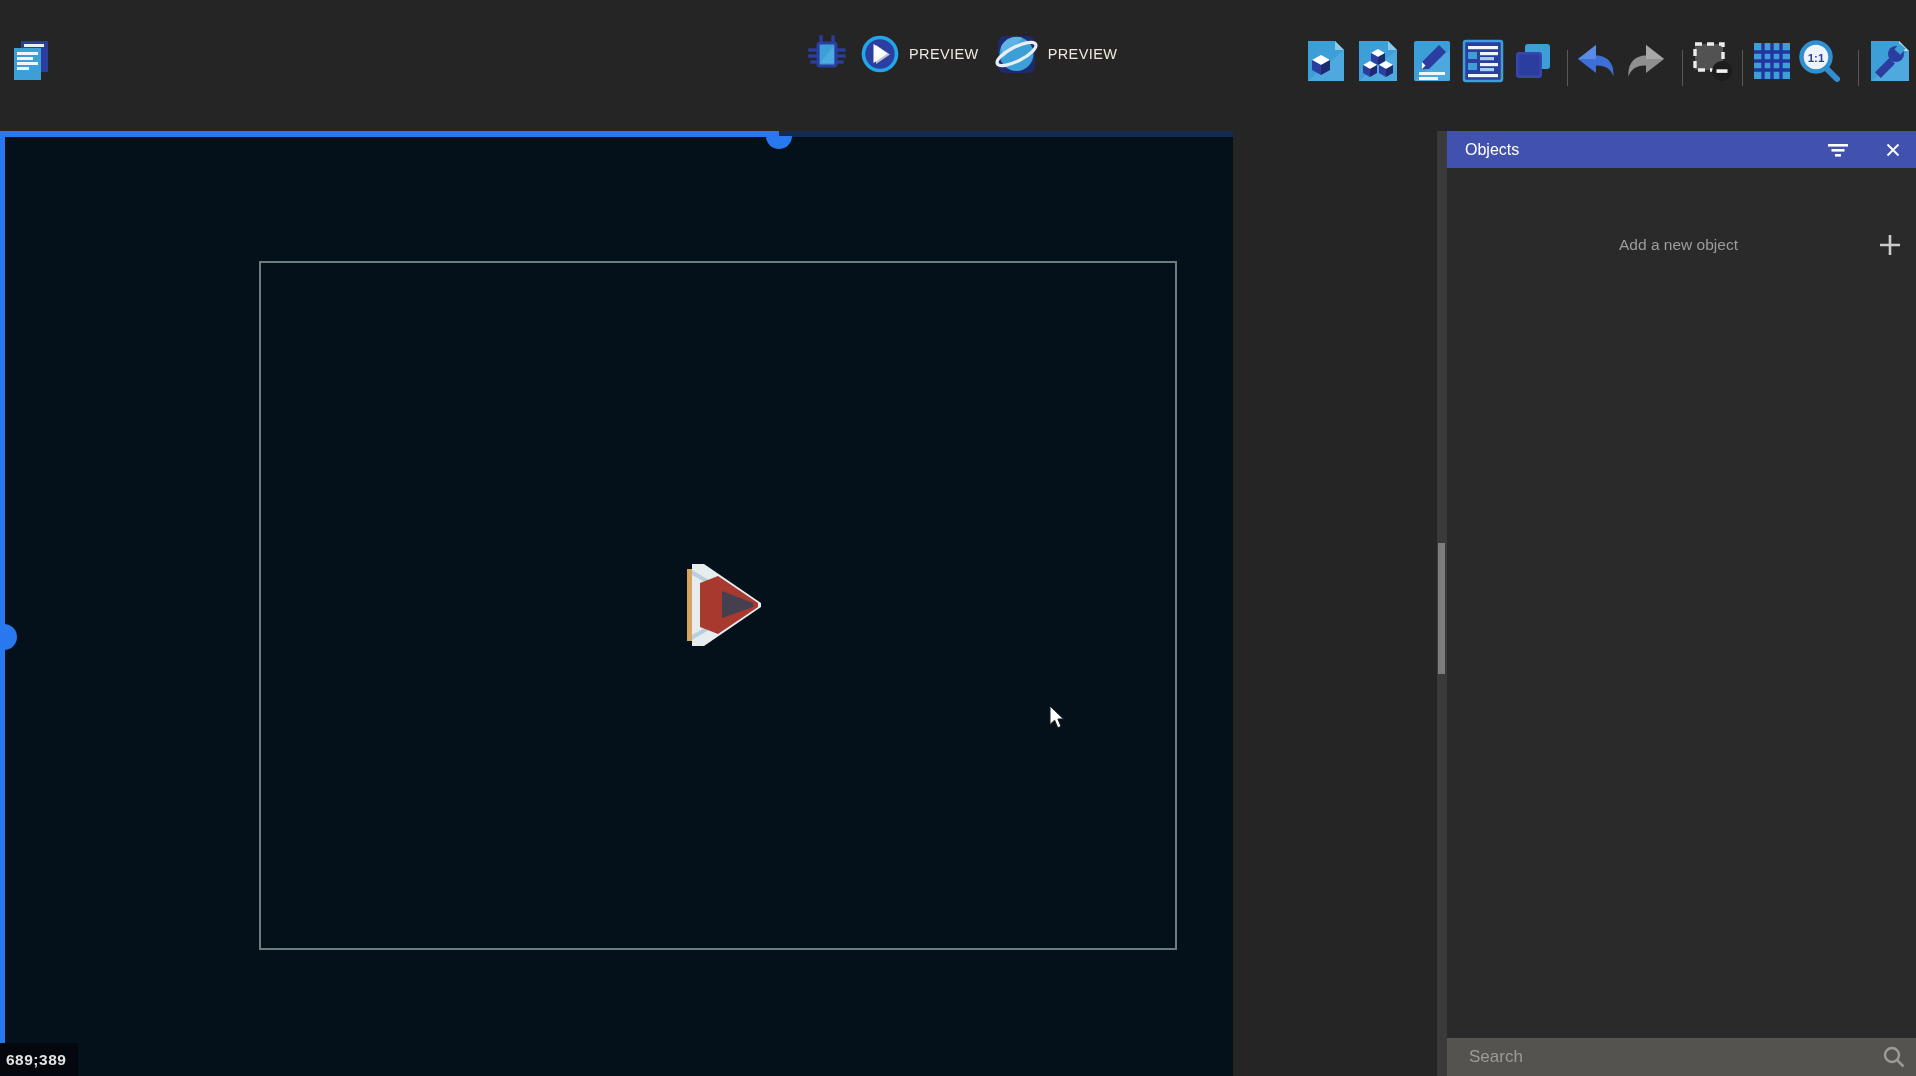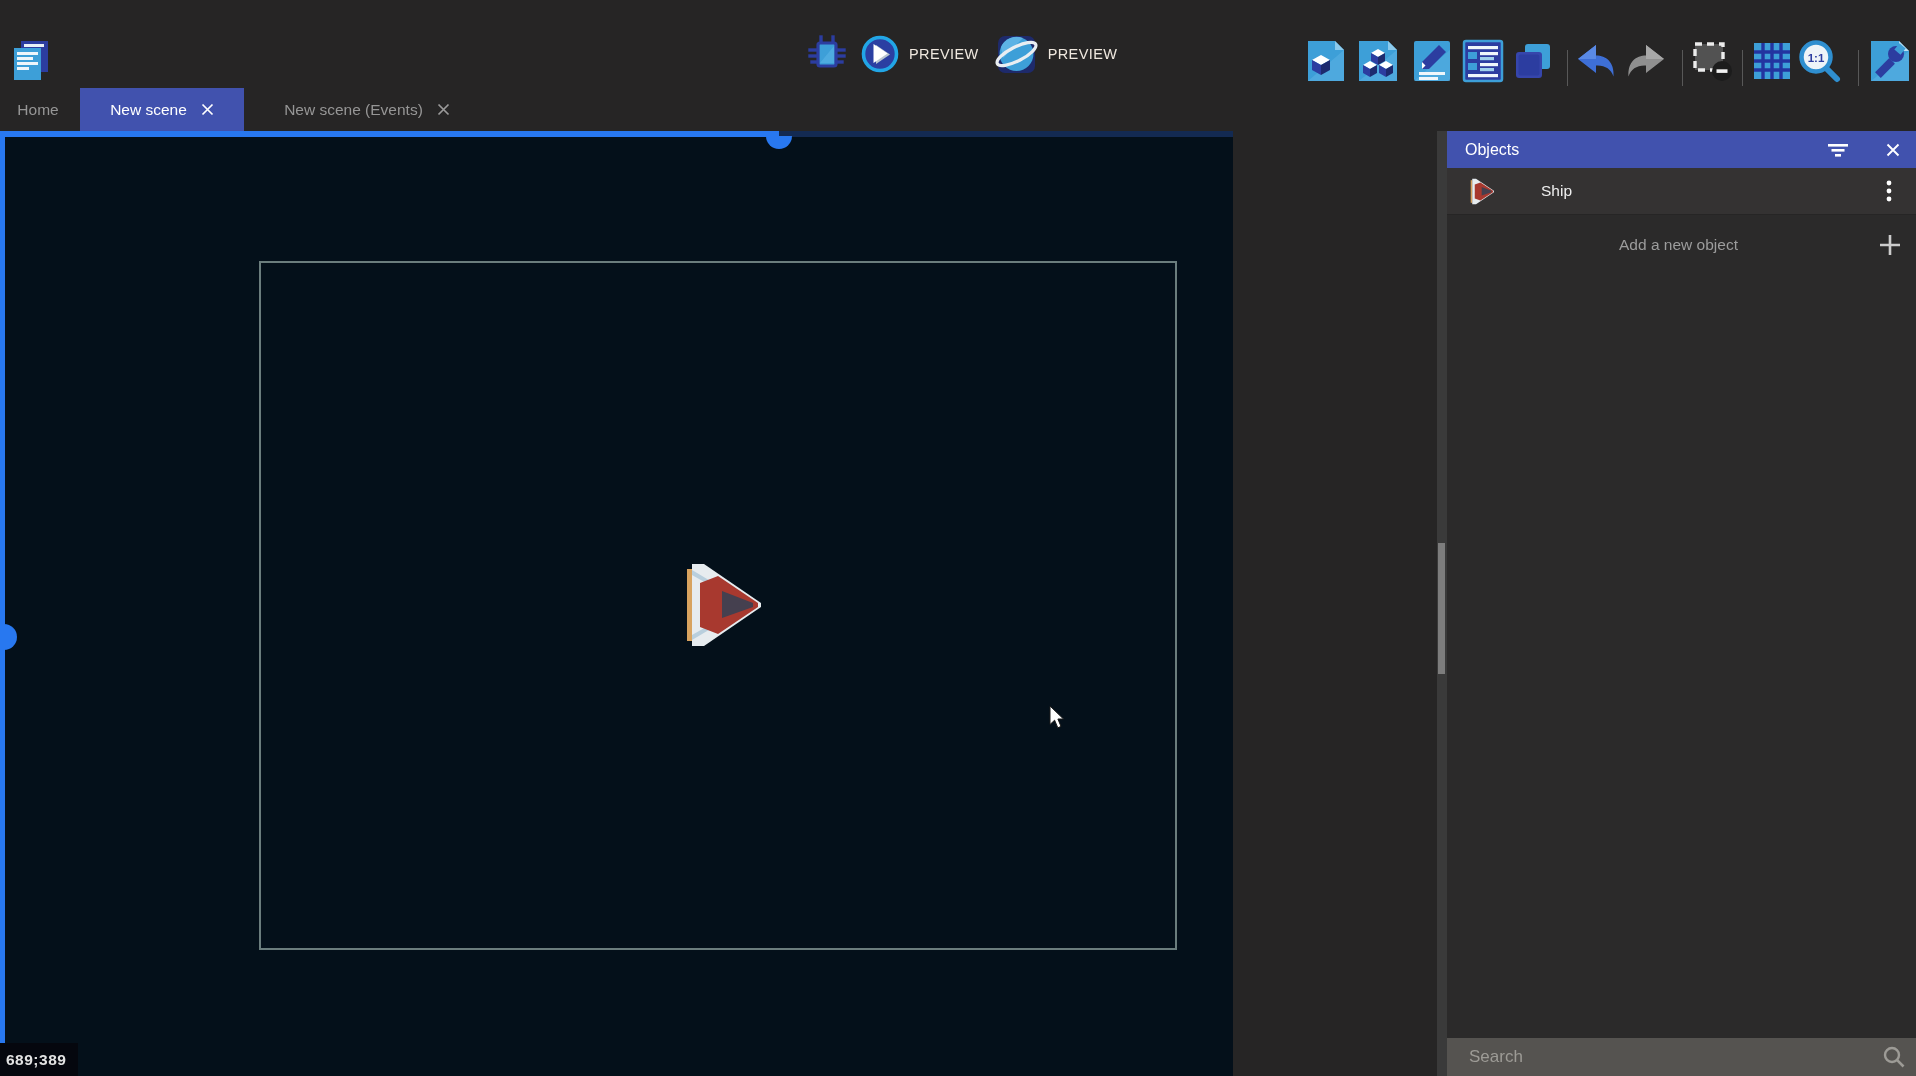--- a/index.html
+++ b/index.html
@@ -245,37 +245,20 @@
         <path d="M3 2 h28 l10 10 v30 h-38 z" fill="#3d9fd8"></path>
         <path d="M31 2 l10 10 h-10 z" fill="#bfe0f2"></path>
         <path d="M3 42 L41 12 V42 Z" fill="#5fb3e4" opacity="0.5"></path>
         <circle cx="28" cy="15" r="8" fill="#2c3da0"></circle>
         <rect x="28" y="6" width="8" height="8" fill="#3d9fd8" transform="rotate(40 32 10)"></rect>
         <rect x="13" y="19" width="8" height="20" transform="rotate(45 17 29)" fill="#2c3da0"></rect>
       </svg>
     </div>
   </div>
 
-  <div class="tab-bar">
-    <div class="tab home">
-      <span>Home</span>
-    </div>
-    <div class="tab scene">
-      <span>New scene</span>
-      <svg class="tab-x" width="13" height="13" viewBox="0 0 13 13">
-        <path d="M1.5 1.5 L11.5 11.5 M11.5 1.5 L1.5 11.5" stroke="#ffffff" stroke-width="1.7"></path>
-      </svg>
-    </div>
-    <div class="tab events">
-      <span>New scene (Events)</span>
-      <svg class="tab-x" width="13" height="13" viewBox="0 0 13 13">
-        <path d="M1.5 1.5 L11.5 11.5 M11.5 1.5 L1.5 11.5" stroke="#9a9a9a" stroke-width="1.7"></path>
-      </svg>
-    </div>
-  </div>
 
   <div class="canvas">
     <div class="edge-top-bright"></div>
     <div class="edge-top-dark"></div>
     <div class="edge-top-handle"></div>
     <div class="edge-left"></div>
     <div class="edge-left-handle"></div>
 
     <div class="scene-rect"></div>
 
@@ -309,36 +292,20 @@
           <rect x="8" y="13" width="6" height="2.6" fill="#ffffff"></rect>
         </svg>
       </div>
       <div class="hbtn close">
         <svg width="14" height="14" viewBox="0 0 14 14">
           <path d="M1.5 1.5 L12.5 12.5 M12.5 1.5 L1.5 12.5" stroke="#ffffff" stroke-width="1.9"></path>
         </svg>
       </div>
     </div>
 
-    <div class="object-row">
-      <svg class="object-thumb" width="30" height="27" viewBox="0 0 80 86">
-        <rect x="4" y="7" width="5" height="72" fill="#d8a35f"></rect>
-        <polygon points="9,2 21,2 78,41 78,45 21,84 9,84" fill="#e7ecef"></polygon>
-        <polygon points="17,21 35,14 75,41 75,45 35,72 17,65" fill="#a8392f"></polygon>
-        <polygon points="39,29 70,41 70,45 39,56" fill="#45404f"></polygon>
-      </svg>
-      <span class="object-name">Ship</span>
-      <div class="row-kebab">
-        <svg width="6" height="22" viewBox="0 0 6 22">
-          <circle cx="3" cy="3" r="2.4" fill="#ffffff"></circle>
-          <circle cx="3" cy="11" r="2.4" fill="#ffffff"></circle>
-          <circle cx="3" cy="19" r="2.4" fill="#ffffff"></circle>
-        </svg>
-      </div>
-    </div>
 
     <div class="add-row">
       <span class="add-label">Add a new object</span>
       <div class="add-plus">
         <svg width="24" height="24" viewBox="0 0 24 24">
           <path d="M12 2 V22 M2 12 H22" stroke="#cccccc" stroke-width="2.6"></path>
         </svg>
       </div>
     </div>
 

